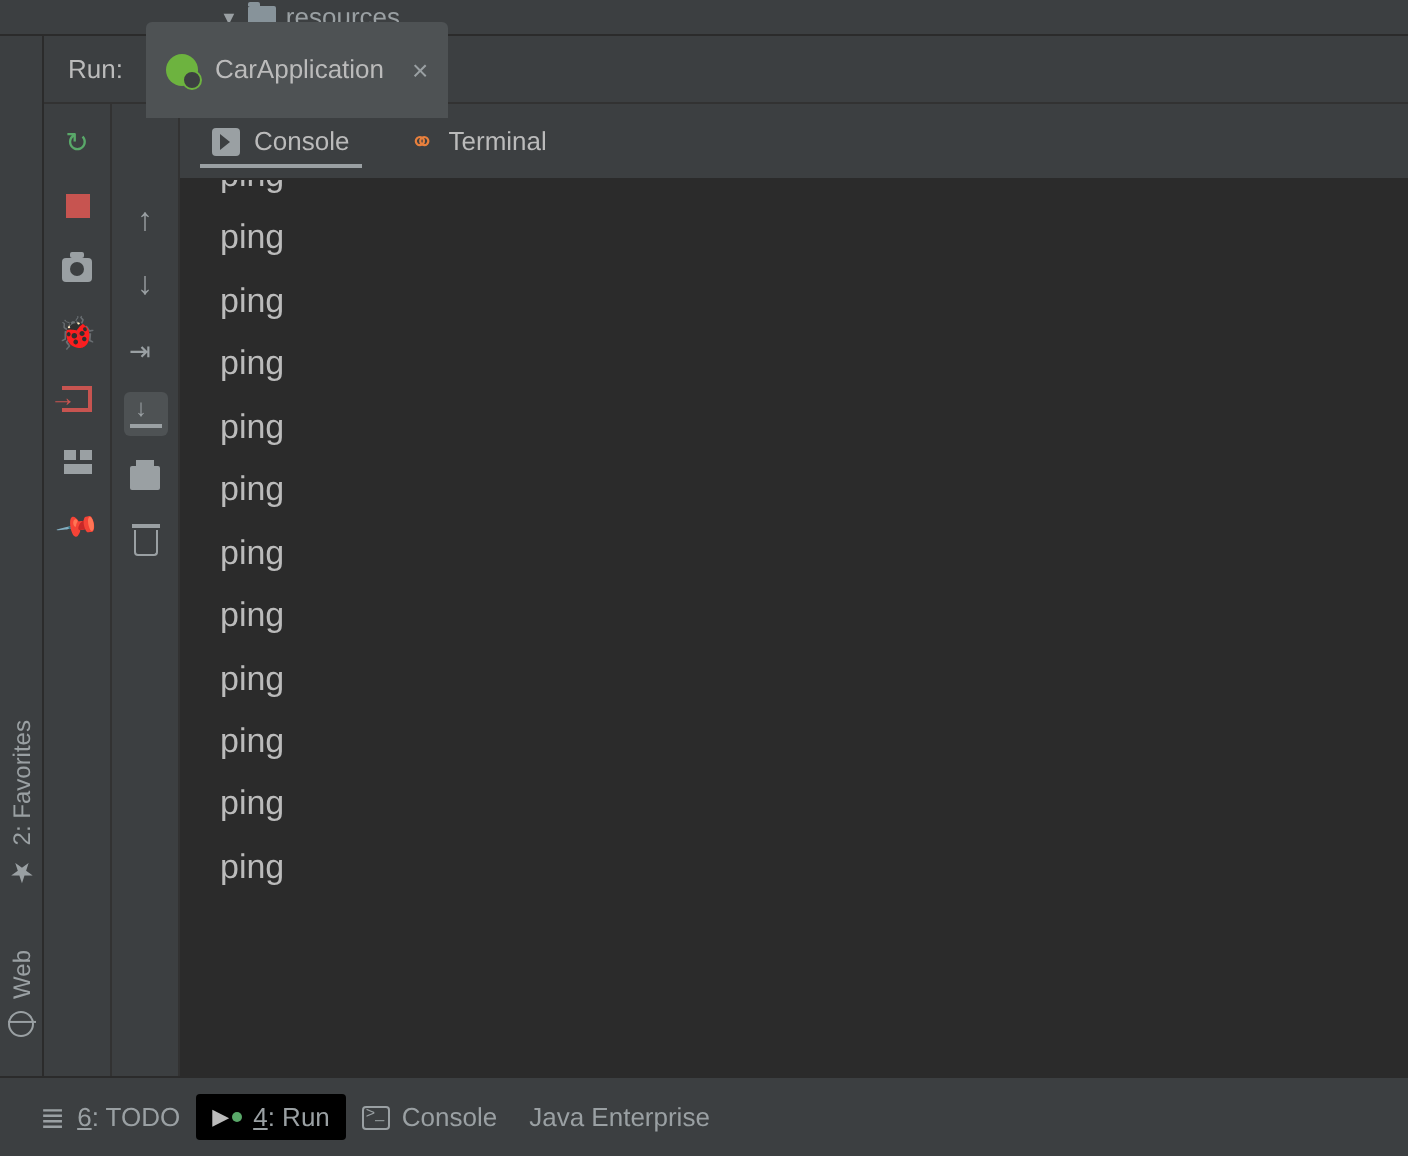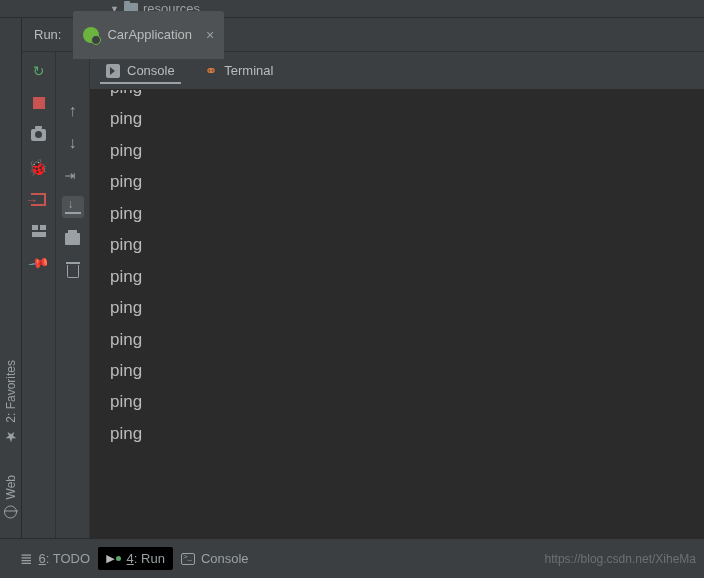--- a/index.html
+++ b/index.html
@@ -191,14 +191,16 @@
   <div class="btab active">
     <span class="run-ic">
         <span class="green-dot"></span>
       </span>
     <span><span class="ul">4</span><span>: Run</span></span>
   </div>
   <div class="btab">
     <span class="term-ic"></span>
     <span>Console</span>
   </div>
-  <span class="watermark">https://blog.csdn.net/XiheMa</span>
+  <div class="btab">
+    <span>Java Enterprise</span>
+  </div>
 </div>
 
 </body></html>

